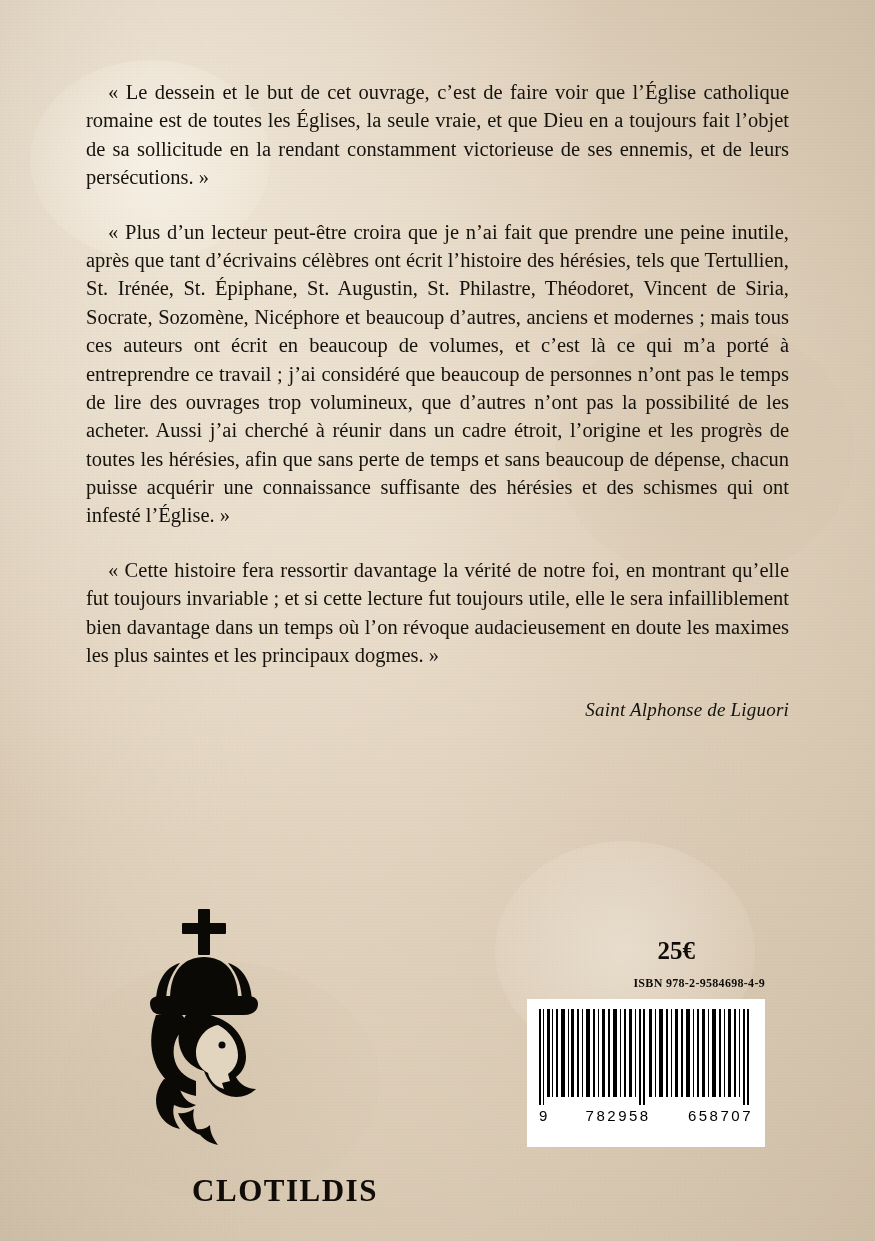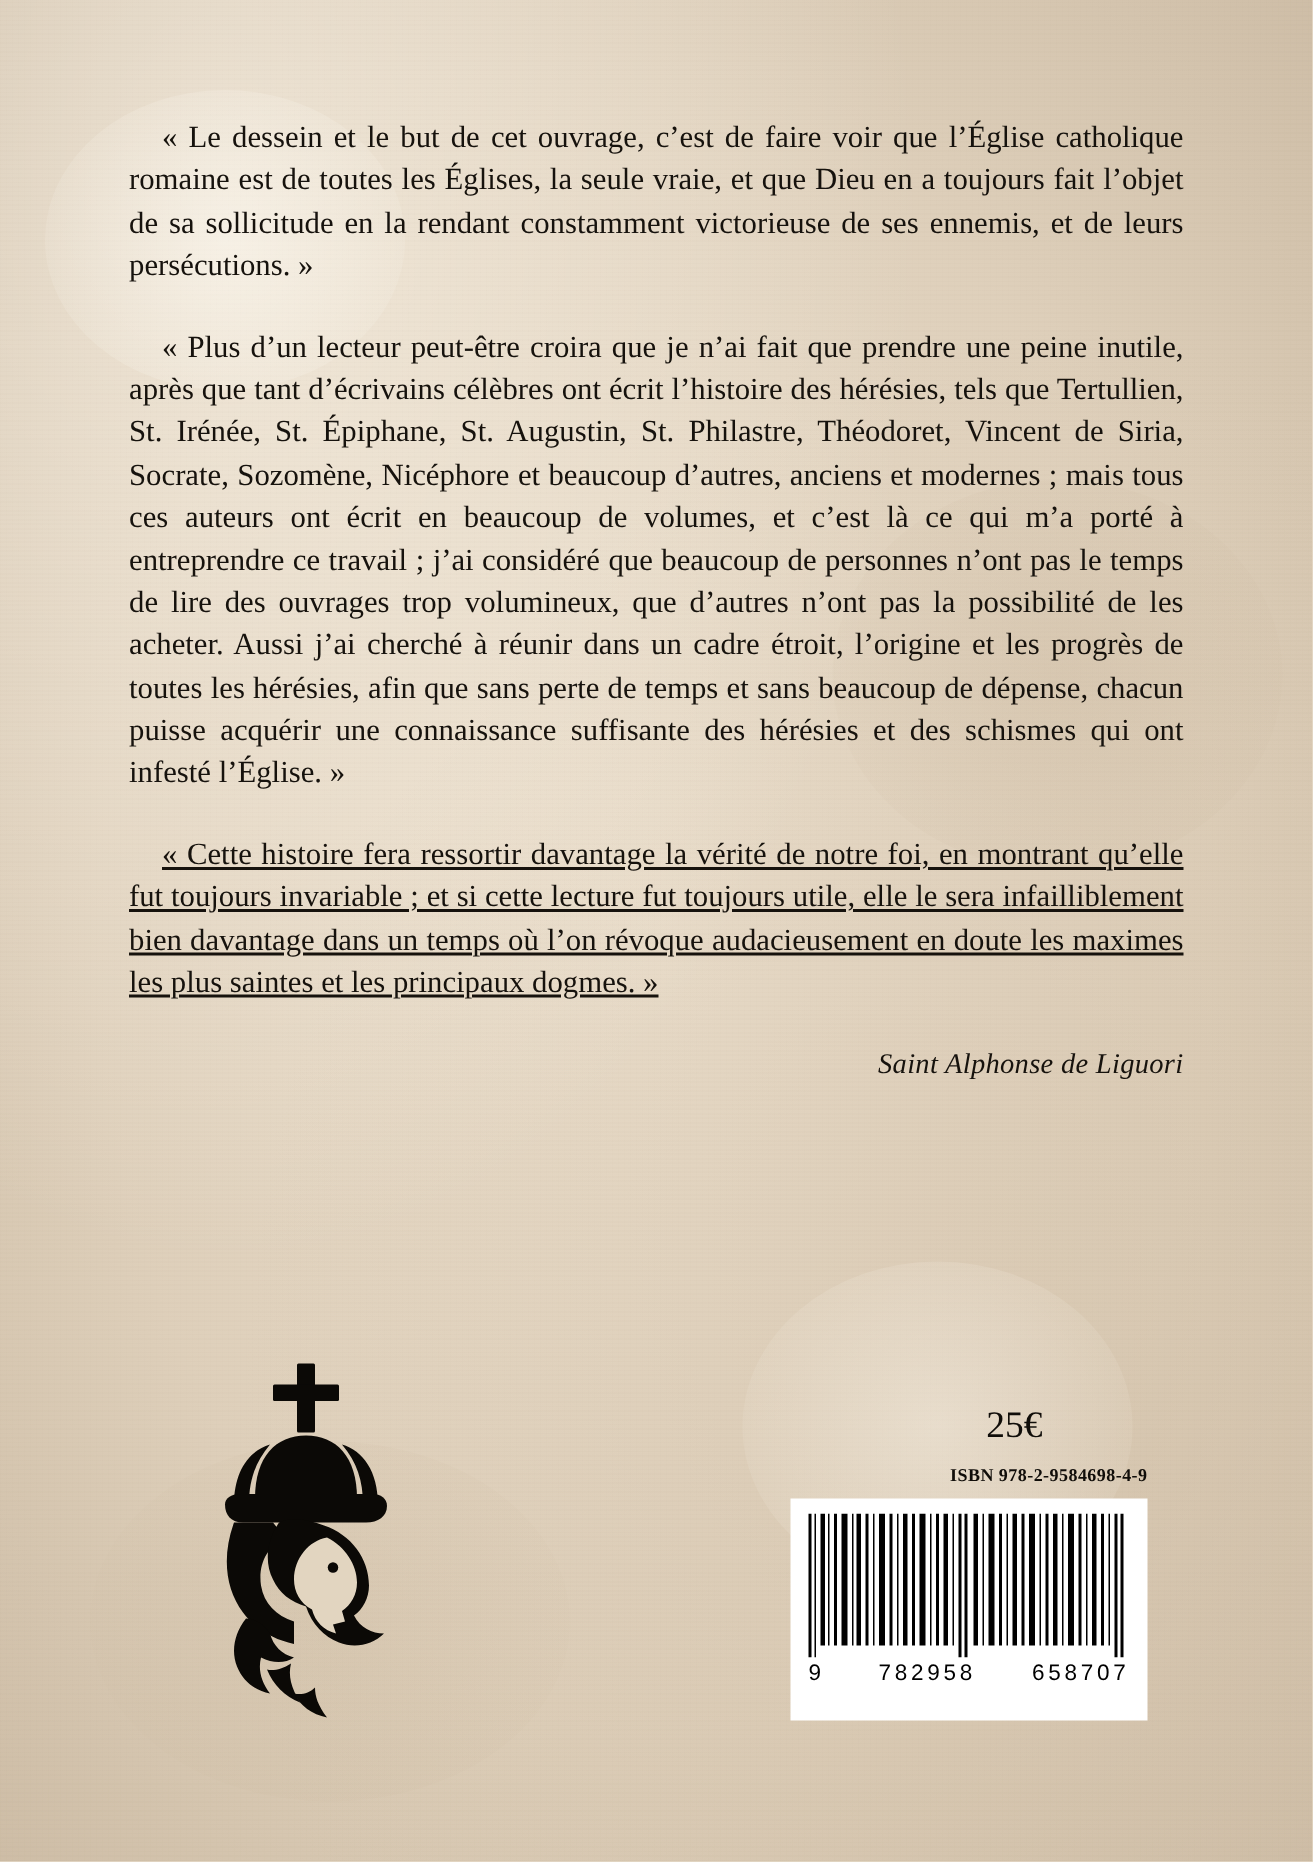--- a/index.html
+++ b/index.html
@@ -56,21 +56,21 @@
   p.quote {
     margin: 0 0 26px 0;
     font-size: 20.5px;
     line-height: 1.385;
     text-align: justify;
     text-justify: inter-word;
     color: #16120d;
     text-indent: 22px;
     hyphens: manual;
   }
-  p.quote:last-of-type { margin-bottom: 3px; text-decoration: underline; }
+  p.quote:last-of-type { margin-bottom: 3px; }
 
   .attribution {
     margin-top: 30px;
     margin-left: 22px;
     font-size: 19px;
     font-style: italic;
     color: #16120d;
     letter-spacing: 0.2px;
     text-align: right;
   }
@@ -105,21 +105,21 @@
     letter-spacing: 1.5px;
     color: #100d09;
     font-family: "Liberation Serif", serif;
   }
 
   .price {
     position: absolute;
     right: 180px;
     bottom: 276px;
     font-size: 25px;
-    font-weight: normal;
+    font-weight: bold;
     color: #100d09;
   }
 
   .isbn-text {
     position: absolute;
     right: 110px;
     bottom: 250px;
     font-size: 12px;
     font-weight: bold;
     letter-spacing: 0.3px;
@@ -190,20 +190,21 @@
           <path d="M106 122 C118 128 126 140 126 152 C126 160 122 167 116 171 L118 178 L110 180 L112 186 C104 184 98 178 96 170 C88 166 84 158 84 150 C84 136 94 124 106 122 Z" fill="#e2d5c0"></path>
           <circle cx="110" cy="142" r="3.5" fill="#0b0906"></circle>
 
           <path d="M52 176 C44 186 42 198 46 208 C50 218 58 224 68 226 C62 218 60 210 62 202 C70 206 78 206 84 202 C76 200 70 194 68 186 C64 180 58 176 52 176 Z"></path>
           <path d="M66 210 C70 220 78 228 88 232 C82 222 80 214 82 206 C76 210 70 211 66 210 Z"></path>
           <path d="M84 226 C88 234 96 240 106 242 C100 234 98 228 98 222 C94 226 89 227 84 226 Z"></path>
         </g>
       </svg>
     </div>
 
+    <div class="publisher">CLOTILDIS</div>
 
     <div class="price">25€</div>
     <div class="isbn-text">ISBN 978-2-9584698-4-9</div>
 
     <div class="barcode-box">
       <svg class="bars" viewBox="0 0 218 96" preserveAspectRatio="none">
         <g fill="#000">
           <rect x="2" y="0" width="2" height="96"></rect>
           <rect x="6" y="0" width="1" height="96"></rect>
           <rect x="10" y="0" width="3" height="88"></rect>

